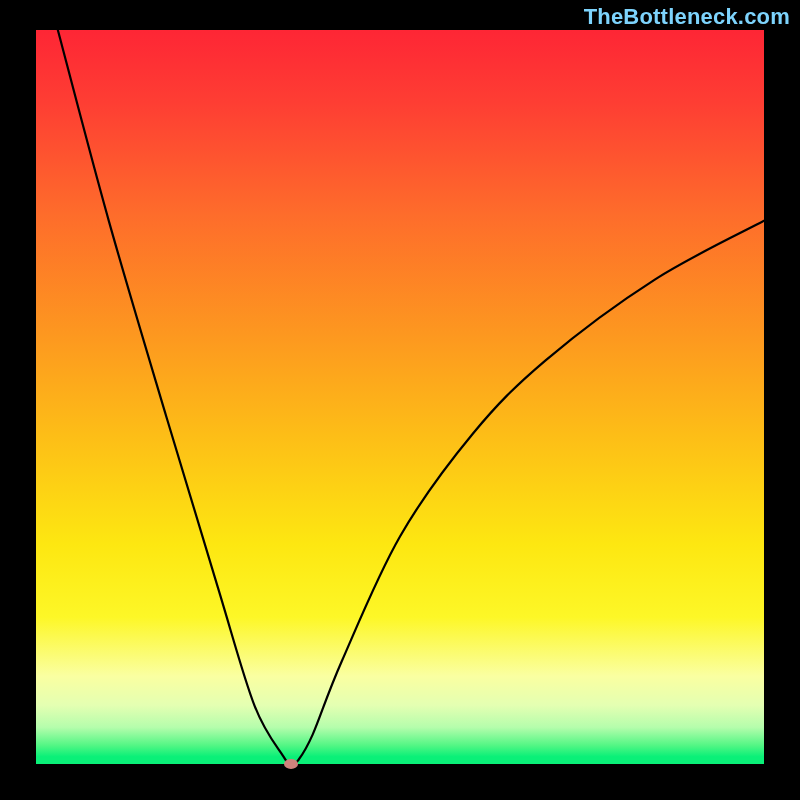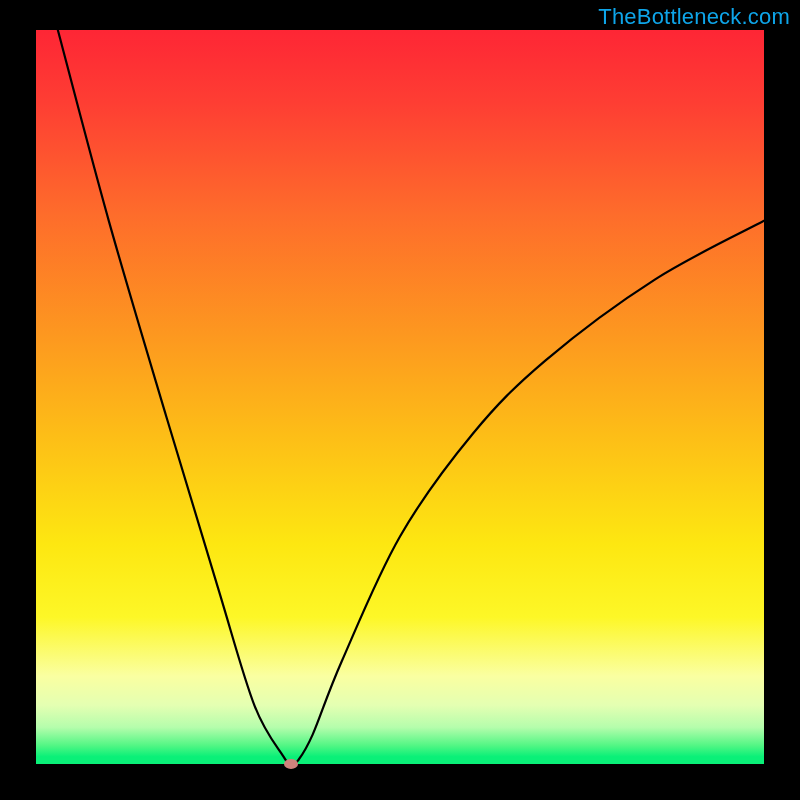--- a/index.html
+++ b/index.html
@@ -13,23 +13,23 @@
   }
   .frame {
     position: relative;
     width: 800px;
     height: 800px;
   }
   .watermark {
     position: absolute;
     top: 4px;
     right: 10px;
-    color: #0ea5e9;
+    color: #7dd3fc;
     font-size: 22px;
-    font-weight: 400;
+    font-weight: 700;
     letter-spacing: 0.2px;
     z-index: 10;
   }
   .plot-area {
     position: absolute;
     left: 36px;
     top: 30px;
     width: 728px;
     height: 734px;
   }

